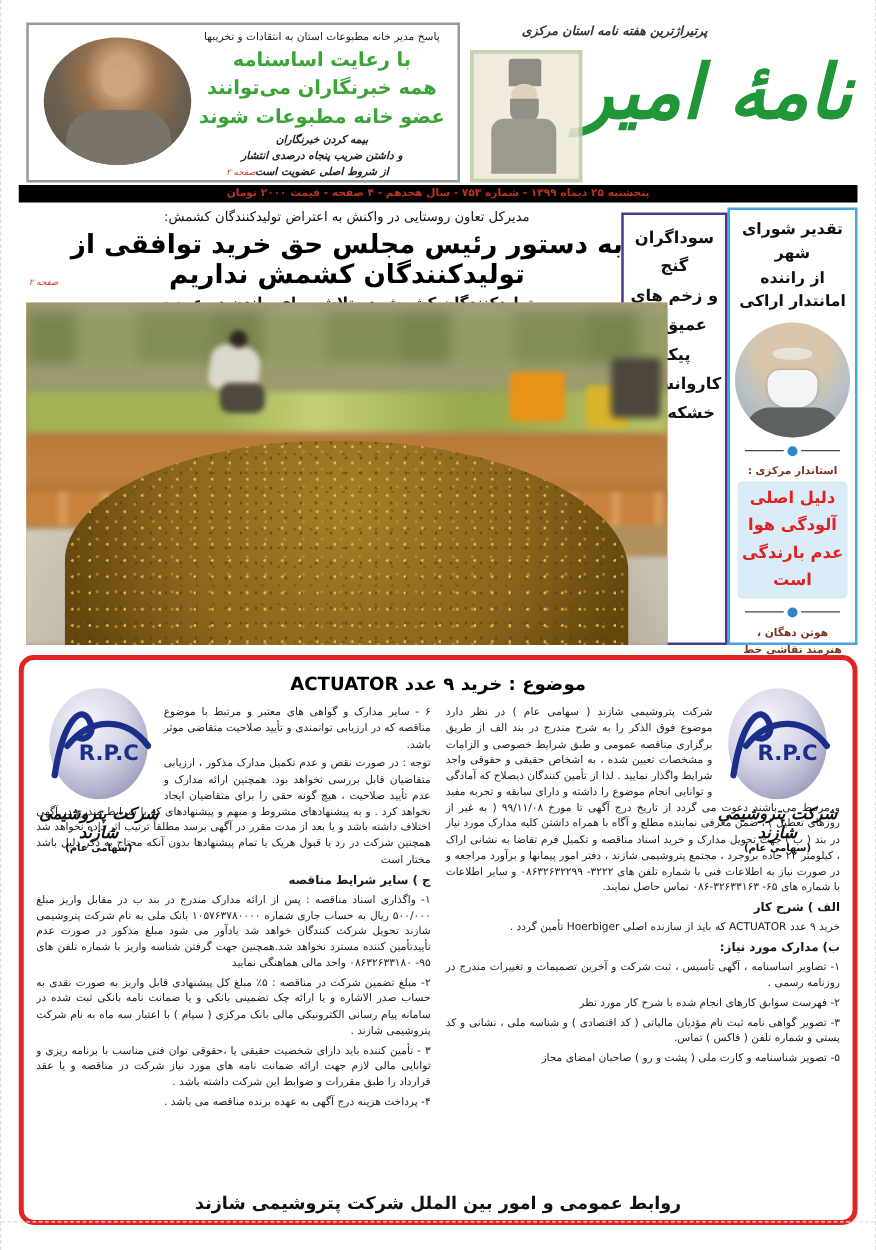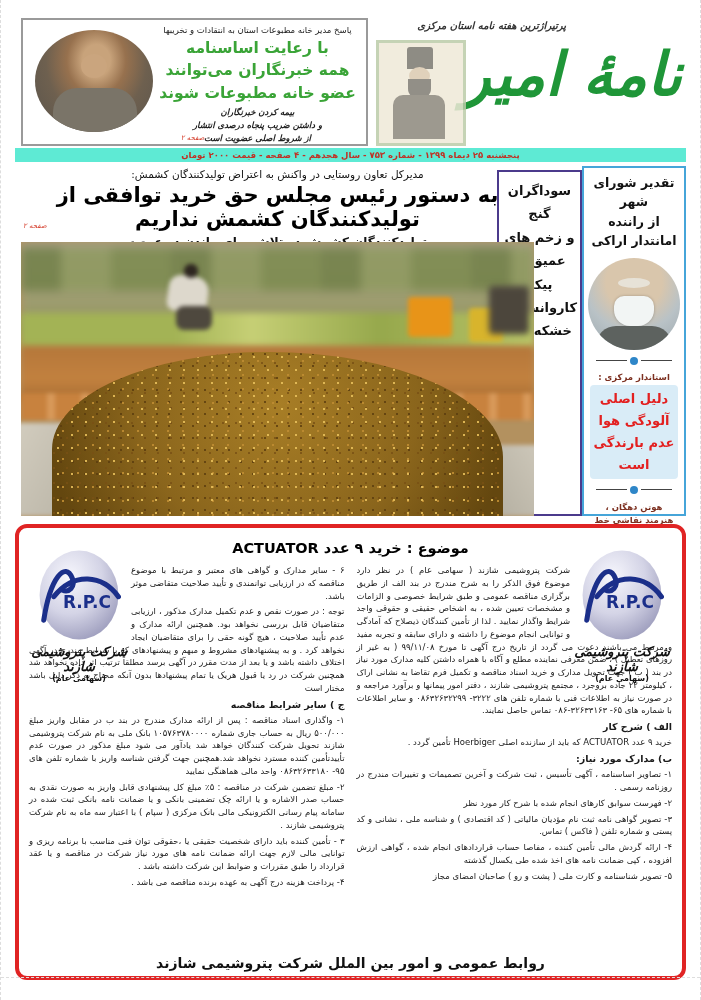--- a/index.html
+++ b/index.html
@@ -24,21 +24,21 @@
   .pb-photo i{position:absolute;bottom:-8px;left:18px;width:84px;height:52px;background:#7a7468;border-radius:24px 24px 0 0;display:block;}
   .pb-photo b{position:absolute;top:24px;left:46px;width:26px;height:24px;background:#caa57e;border-radius:50%;display:block;}
   .pb-text{margin-right:0;margin-left:128px;text-align:center;}
   .pb-kicker{font-size:8.5px;color:#222;text-align:center;margin-bottom:2px;}
   .pb-title{font-size:15.5px;line-height:1.45;font-weight:bold;color:#3aa437;}
   .pb-sub{font-size:8.5px;font-weight:bold;color:#222;line-height:1.5;margin-top:2px;font-style:italic;}
   .page-marker{color:#d43c2a;font-size:7px;font-style:italic;}
   .pb-marker{position:absolute;bottom:2px;left:46%;}
 
   
-  .dateline{position:absolute;top:148px;left:14px;right:14px;height:14px;background:#5eead4;display:flex;align-items:center;justify-content:center;}
+  .dateline{position:absolute;top:148px;left:14px;right:14px;height:14px;background:#000000;display:flex;align-items:center;justify-content:center;}
   .dateline span{font-size:8.5px;font-weight:bold;color:#c03024;}
 
   
   .mainrow{position:absolute;top:166px;left:14px;right:14px;height:350px;display:flex;}
   .lead{flex:1;margin-left:6px;position:relative;}
   .lead-kicker{text-align:center;font-size:10.5px;color:#111;margin-top:2px;}
   .lead-head{text-align:center;font-size:21px;font-weight:900;color:#000;margin-top:3px;letter-spacing:-.2px;}
   .lead-sub{text-align:center;font-size:12px;font-weight:bold;color:#111;margin-top:4px;}
   .lead-marker2{position:absolute;left:2px;top:56px;}
 
@@ -267,21 +267,20 @@
     <div class="t-cols">
       <div class="t-col right">
         <span class="fs-r"></span>
         <p>شرکت پتروشیمی شازند ( سهامی عام ) در نظر دارد موضوع فوق الذکر را به شرح مندرج در بند الف از طریق برگزاری مناقصه عمومی و طبق شرایط خصوصی و الزامات و مشخصات تعیین شده ، به اشخاص حقیقی و حقوقی واجد شرایط واگذار نمایید . لذا از تأمین کنندگان ذیصلاح که آمادگی و توانایی انجام موضوع را داشته و دارای سابقه و تجربه مفید و مرتبط می باشند دعوت می گردد از تاریخ درج آگهی تا مورخ ۹۹/۱۱/۰۸ ( به غیر از روزهای تعطیل ) ، ضمن معرفی نماینده مطلع و آگاه با همراه داشتن کلیه مدارک مورد نیاز در بند ( ب ) جهت تحویل مدارک و خرید اسناد مناقصه و تکمیل فرم تقاضا به نشانی اراک ، کیلومتر ۲۲ جاده بروجرد ، مجتمع پتروشیمی شازند ، دفتر امور پیمانها و برآورد مراجعه و در صورت نیاز به اطلاعات فنی با شماره تلفن های ۳۲۲۲- ۰۸۶۳۲۶۳۲۲۹۹ و سایر اطلاعات با شماره های ۶۵- ۳۲۶۳۳۱۶۳-۰۸۶ تماس حاصل نمایند.</p>
         <p class="h">الف ) شرح کار</p>
         <p>خرید ۹ عدد ACTUATOR که باید از سازنده اصلی Hoerbiger تأمین گردد .</p>
         <p class="h">ب) مدارک مورد نیاز:</p>
         <p>۱- تصاویر اساسنامه ، آگهی تأسیس ، ثبت شرکت و آخرین تصمیمات و تغییرات مندرج در روزنامه رسمی .</p>
         <p>۲- فهرست سوابق کارهای انجام شده با شرح کار مورد نظر</p>
         <p>۳- تصویر گواهی نامه ثبت نام مؤدیان مالیاتی ( کد اقتصادی ) و شناسه ملی ، نشانی و کد پستی و شماره تلفن ( فاکس ) تماس.</p>
-        <p>۴- ارائه گردش مالی تأمین کننده ، مفاصا حساب قراردادهای انجام شده ، گواهی ارزش افزوده ، کپی ضمانت نامه های اخذ شده طی یکسال گذشته</p>
         <p>۵- تصویر شناسنامه و کارت ملی ( پشت و رو ) صاحبان امضای مجاز</p>
       </div>
       <div class="t-col left">
         <span class="fs-l"></span>
         <p>۶ - سایر مدارک و گواهی های معتبر و مرتبط با موضوع مناقصه که در ارزیابی توانمندی و تأیید صلاحیت متقاضی موثر باشد.</p>
         <p>توجه : در صورت نقص و عدم تکمیل مدارک مذکور ، ارزیابی متقاضیان قابل بررسی نخواهد بود. همچنین ارائه مدارک و عدم تأیید صلاحیت ، هیچ گونه حقی را برای متقاضیان ایجاد نخواهد کرد . و به پیشنهادهای مشروط و مبهم و پیشنهادهای که با شرایط مندرج در آگهی اختلاف داشته باشد و یا بعد از مدت مقرر در آگهی برسد مطلقاً ترتیب اثر داده نخواهد شد همچنین شرکت در رد یا قبول هریک یا تمام پیشنهادها بدون آنکه محتاج به ذکر دلیل باشد مختار است</p>
         <p class="h">ج ) سایر شرایط مناقصه</p>
         <p>۱- واگذاری اسناد مناقصه : پس از ارائه مدارک مندرج در بند ب در مقابل واریز مبلغ ۵۰۰/۰۰۰ ریال به حساب جاری شماره ۱۰۵۷۶۳۷۸۰۰۰۰ بانک ملی به نام شرکت پتروشیمی شازند تحویل شرکت کنندگان خواهد شد یادآور می شود مبلغ مذکور در صورت عدم تأییدتأمین کننده مسترد نخواهد شد.همچنین جهت گرفتن شناسه واریز با شماره تلفن های ۹۵- ۰۸۶۳۲۶۳۳۱۸۰ واحد مالی هماهنگی نمایید</p>
         <p>۲- مبلغ تضمین شرکت در مناقصه : ۵٪ مبلغ کل پیشنهادی قابل واریز به صورت نقدی به حساب صدر الاشاره و یا ارائه چک تضمینی بانکی و یا ضمانت نامه بانکی ثبت شده در سامانه پیام رسانی الکترونیکی مالی بانک مرکزی ( سپام ) با اعتبار سه ماه به نام شرکت پتروشیمی شازند .</p>
         <p>۳ - تأمین کننده باید دارای شخصیت حقیقی یا ،حقوقی توان فنی مناسب با برنامه ریزی و توانایی مالی لازم جهت ارائه ضمانت نامه های مورد نیاز شرکت در مناقصه و یا عقد قرارداد را طبق مقررات و ضوابط این شرکت داشته باشد .</p>

